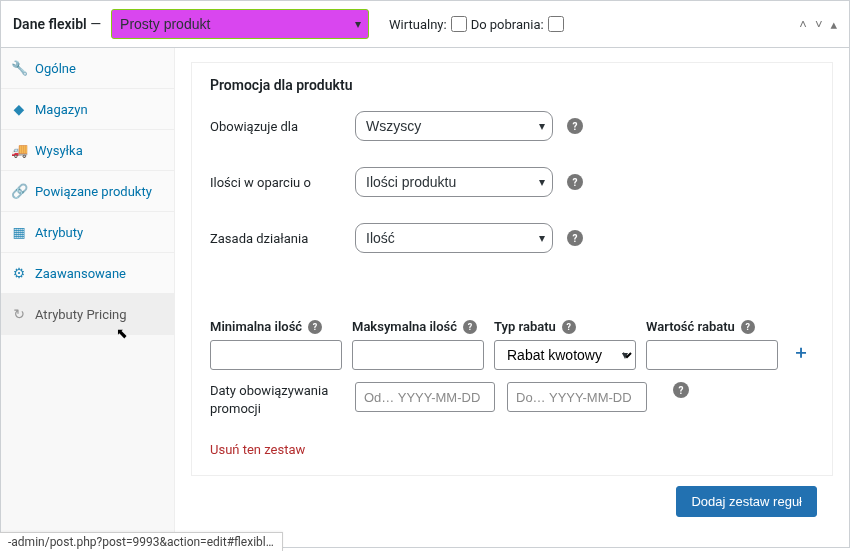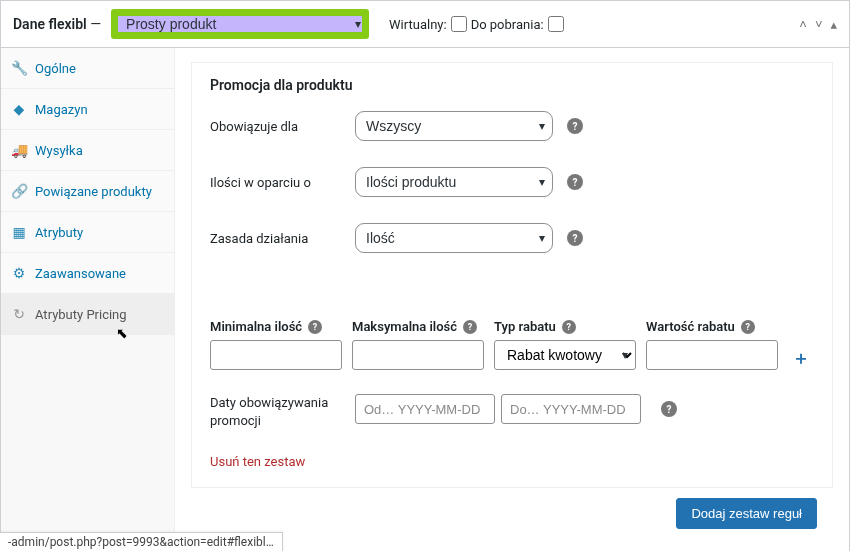--- a/index.html
+++ b/index.html
@@ -1,21 +1,21 @@
 <!DOCTYPE html>
 <html><head>
 <meta charset="utf-8">
 <style>
 * { box-sizing: border-box; margin: 0; padding: 0; }
 body { font-family: -apple-system, BlinkMacSystemFont, "Segoe UI", Roboto, sans-serif; font-size: 13px; color: #50575e; background: #fff; }
 .panel { width: 850px; border: 1px solid #ccd0d4; }
 .header { display: flex; align-items: center; padding: 8px 12px; border-bottom: 1px solid #ccd0d4; }
 .header-title { font-weight: 600; color: #1d2327; font-size: 14px; }
 .header-title .dash { font-weight: normal; }
-.product-type-select { margin-left: 10px; height: 30px; width: 258px; border: 7px solid #84cc16; border-radius: 3px; padding: 0 8px 0 8px; background: #c4b5fd; font-size: 14px; color: #2c3338; appearance: none; position: relative; }
+.product-type-select { margin-left: 10px; height: 30px; width: 258px; border: 1px solid #84cc16; border-radius: 3px; padding: 0 8px 0 8px; background: #d946ef; font-size: 14px; color: #2c3338; appearance: none; position: relative; }
 .select-wrap { position: relative; display: inline-block; }
 .select-wrap::after { content: "▾"; position: absolute; right: 8px; top: 50%; transform: translateY(-50%); pointer-events: none; color: #2c3338; font-size: 12px; }
 .header-checks { display: flex; gap: 4px; margin-left: 20px; align-items: center; font-size: 13px; color: #1d2327; }
 .header-checks label { display: flex; align-items: center; gap: 4px; }
 .header-checks input[type=checkbox] { width: 16px; height: 16px; border: 1px solid #8c8f94; border-radius: 3px; }
 .header-controls { margin-left: auto; display: flex; gap: 8px; color: #777; }
 .header-controls span { cursor: pointer; font-size: 13px; }
 .body { display: flex; min-height: 462px; }
 .sidebar { width: 180px; background: #f8f8f8; border-right: 1px solid #eee; }
 .tab { display: flex; align-items: center; gap: 8px; padding: 12px 10px; border-bottom: 1px solid #eee; cursor: pointer; font-size: 13px; }
@@ -28,31 +28,31 @@
 .content { flex: 1; padding: 14px 16px 16px 16px; }
 .content-inner { border: 1px solid #eee; padding: 14px 18px 18px 18px; }
 .section-title { font-weight: 600; color: #1d2327; font-size: 14px; margin-bottom: 18px; }
 .form-row { display: flex; align-items: center; margin-bottom: 26px; }
 .form-label { width: 145px; font-size: 13px; color: #1d2327; }
 .form-field { width: 198px; }
 .form-field select, .form-field input { width: 100%; height: 30px; border: 1px solid #8c8f94; border-radius: 9px; padding: 0 24px 0 10px; background: #fff; font-size: 14px; color: #2c3338; appearance: none; }
 .help { margin-left: 14px; width: 16px; height: 16px; border-radius: 50%; background: #777; color: #fff; display: inline-flex; align-items: center; justify-content: center; font-size: 10px; font-weight: bold; cursor: help; }
 .rule-header { display: flex; gap: 10px; margin-bottom: 6px; }
 .rule-header .col { font-weight: 600; color: #1d2327; font-size: 13px; display: flex; align-items: center; gap: 6px; margin-top: 40px; }
-.rule-row { display: flex; gap: 10px; align-items: flex-end; margin-bottom: 24px; }
+.rule-row { display: flex; gap: 10px; align-items: flex-start; margin-bottom: 12px; }
 .rule-row input, .rule-row select { height: 30px; border: 1px solid #8c8f94; border-radius: 3px; padding: 0 8px; background: #fff; font-size: 14px; }
 .col-min { width: 132px; }
 .col-max { width: 132px; }
 .col-type { width: 142px; }
 .col-val { width: 132px; }
 .col-type .select-wrap, .col-type select { width: 100%; }
 .add-icon { color: #2271b1; font-size: 18px; font-weight: bold; cursor: pointer; padding: 0 4px; }
 .dates-row { display: flex; align-items: flex-start; margin-bottom: 24px; }
 .dates-label { width: 145px; font-size: 13px; color: #1d2327; line-height: 1.4; }
-.date-inputs { display: flex; gap: 6px; align-items: center; }
+.date-inputs { display: flex; gap: 12px; align-items: flex-start; }
 .date-inputs input { width: 140px; height: 30px; border: 1px solid #8c8f94; border-radius: 3px; padding: 0 8px; font-size: 13px; }
 .delete-link { color: #b32d2e; font-size: 13px; cursor: pointer; }
 .footer { display: flex; justify-content: flex-end; padding: 10px 16px 14px 16px; }
 .primary-btn { background: #2271b1; color: #fff; border: 1px solid #2271b1; border-radius: 3px; padding: 7px 14px; font-size: 13px; cursor: pointer; }
 .status-bar { position: fixed; bottom: 0; left: 0; background: #fff; border: 1px solid #ccc; border-bottom: none; border-left: none; padding: 2px 8px; font-size: 12px; color: #444; box-shadow: 0 -1px 2px rgba(0,0,0,0.05); }
 .help-sm { width: 14px; height: 14px; border-radius: 50%; background: #777; color: #fff; display: inline-flex; align-items: center; justify-content: center; font-size: 9px; font-weight: bold; }
 input::placeholder { color: #8a8a8a; }
 </style>
 </head>
 <body>

